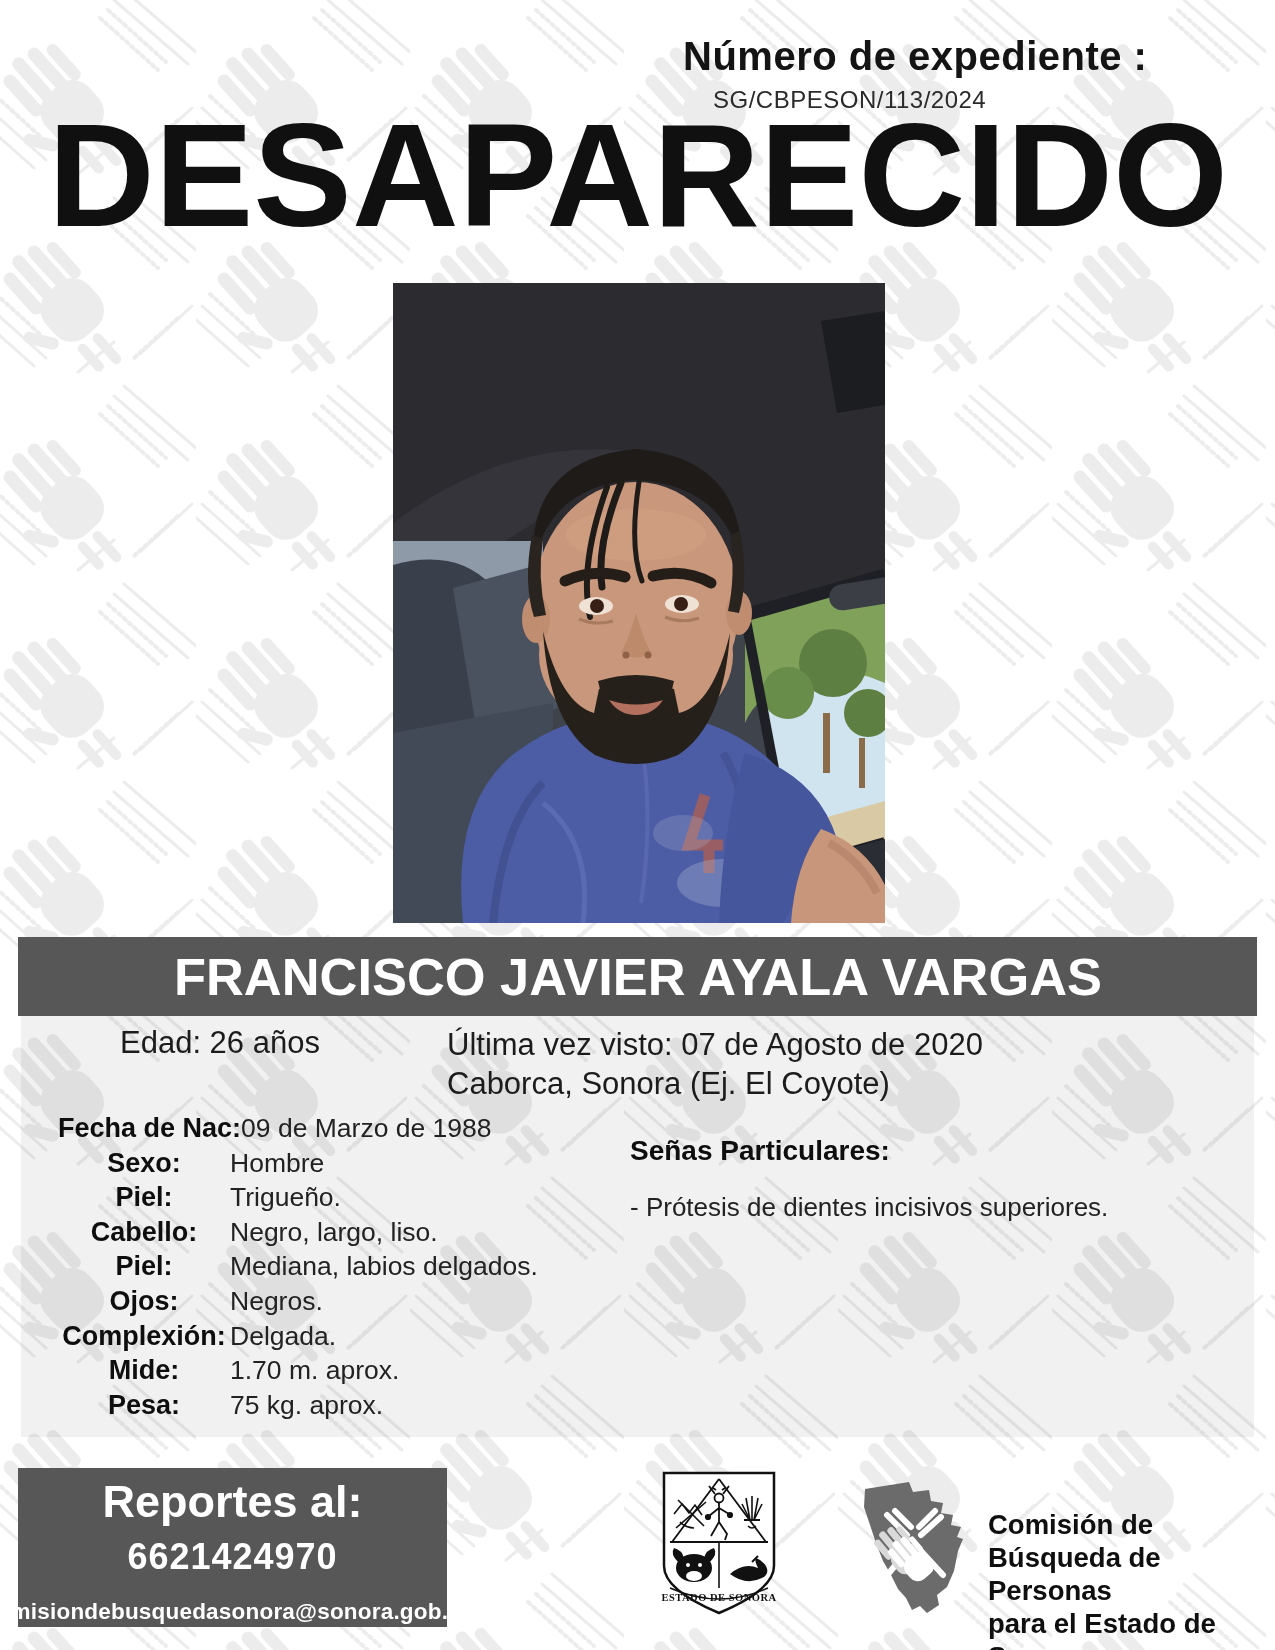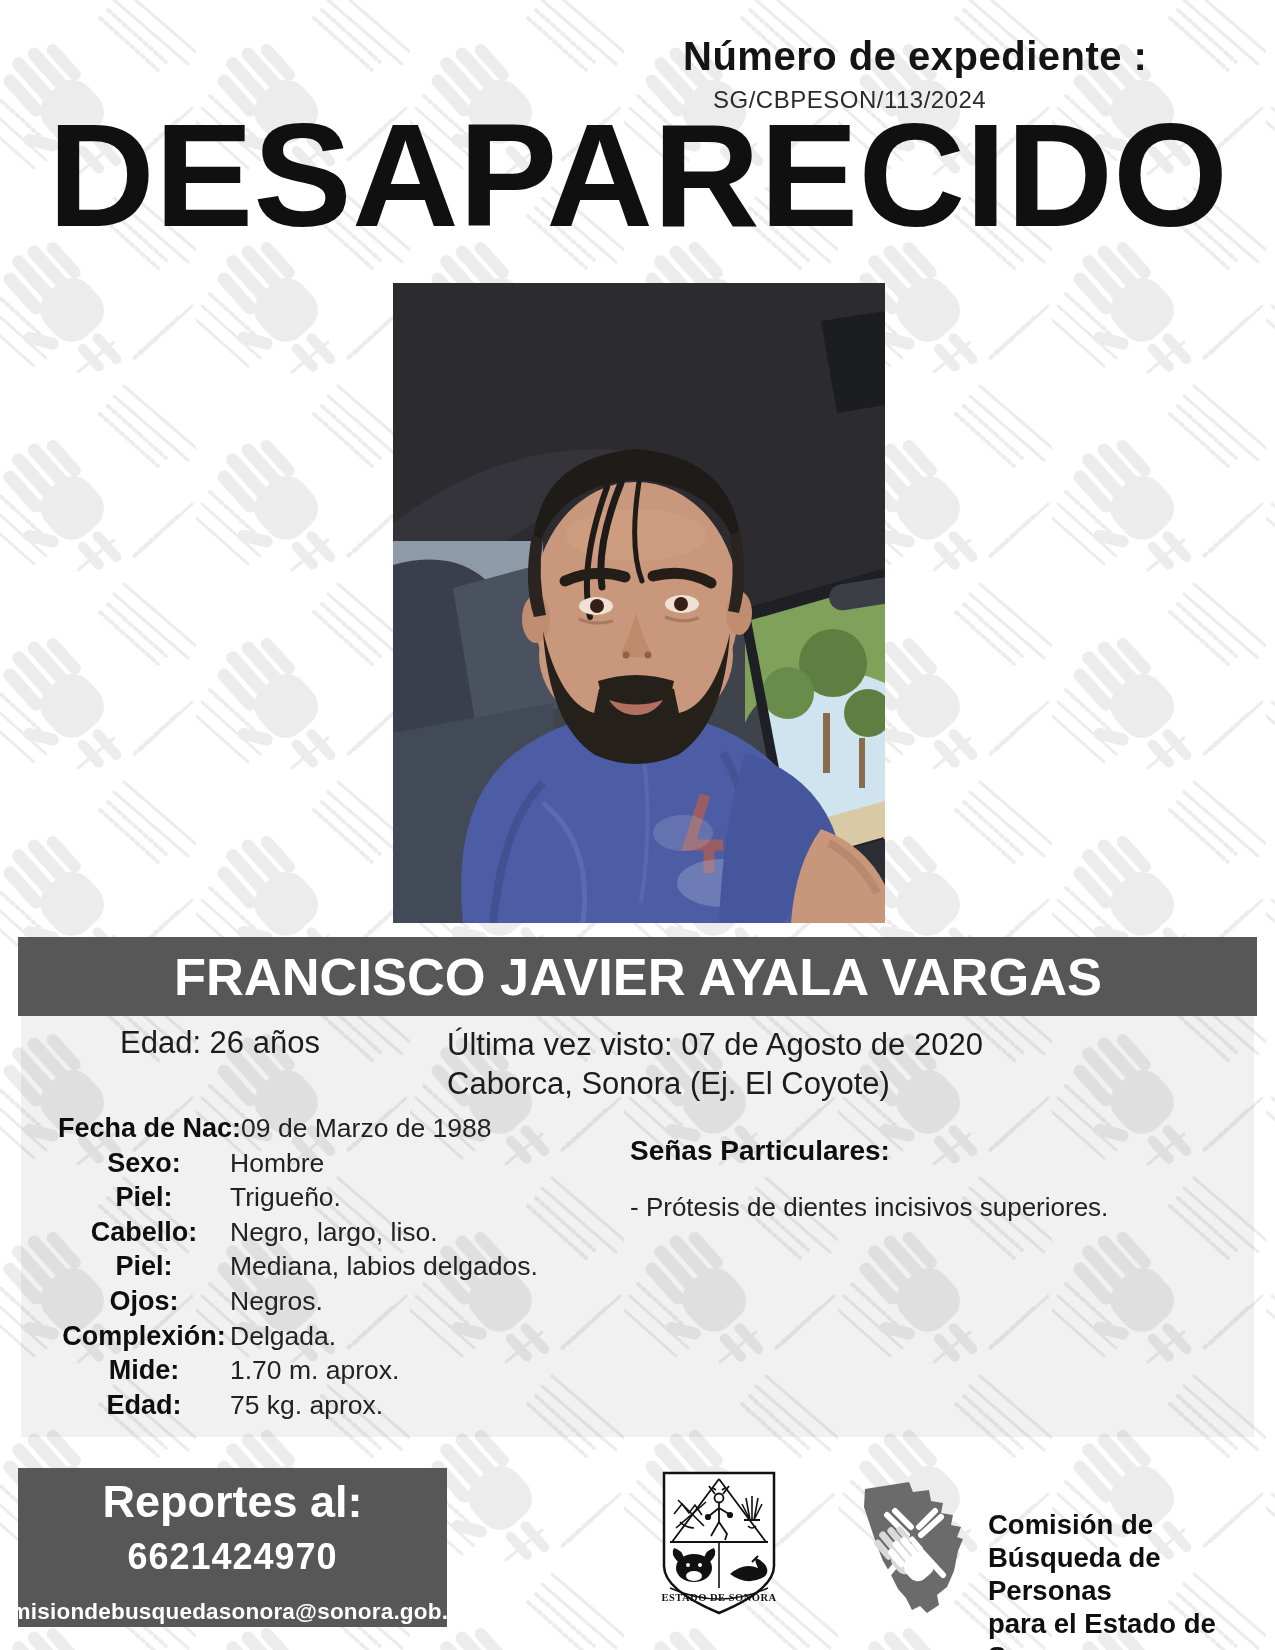--- a/index.html
+++ b/index.html
@@ -230,21 +230,21 @@
       </div>
       <div class="detail-row">
         <span class="detail-label">Complexión:</span>
         <span class="detail-value">Delgada.</span>
       </div>
       <div class="detail-row">
         <span class="detail-label">Mide:</span>
         <span class="detail-value">1.70 m. aprox.</span>
       </div>
       <div class="detail-row">
-        <span class="detail-label">Edad:</span>
+        <span class="detail-label">Pesa:</span>
         <span class="detail-value">75 kg. aprox.</span>
       </div>
     </div>
 
     <div class="senas">
       <div class="senas-heading">Señas Particulares:</div>
       <div class="senas-item">- Prótesis de dientes incisivos superiores.</div>
     </div>
   </div>
 

